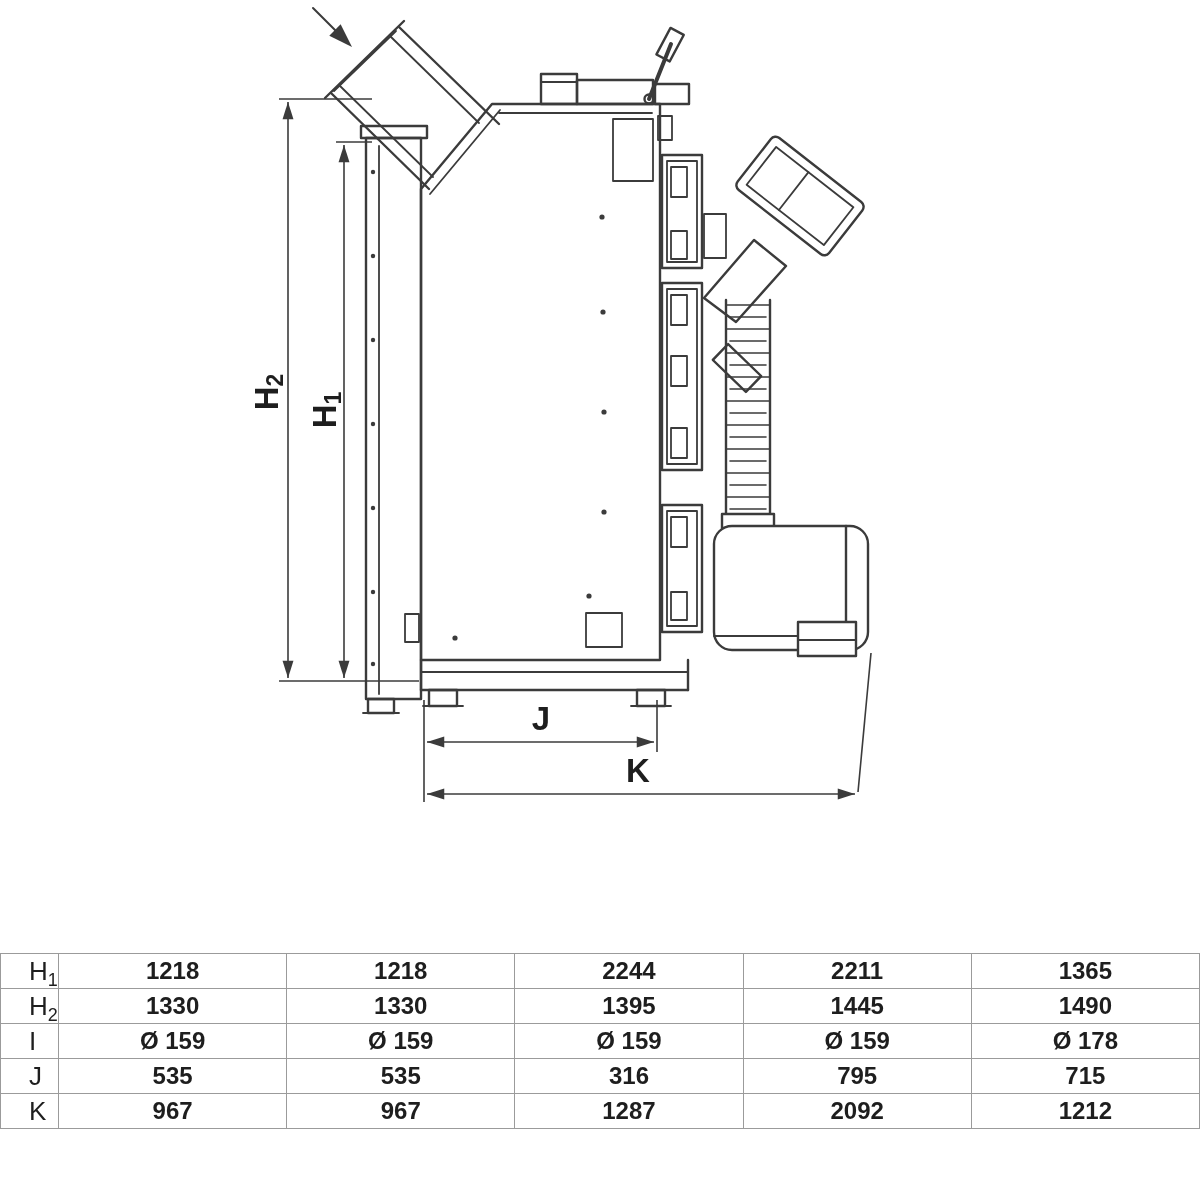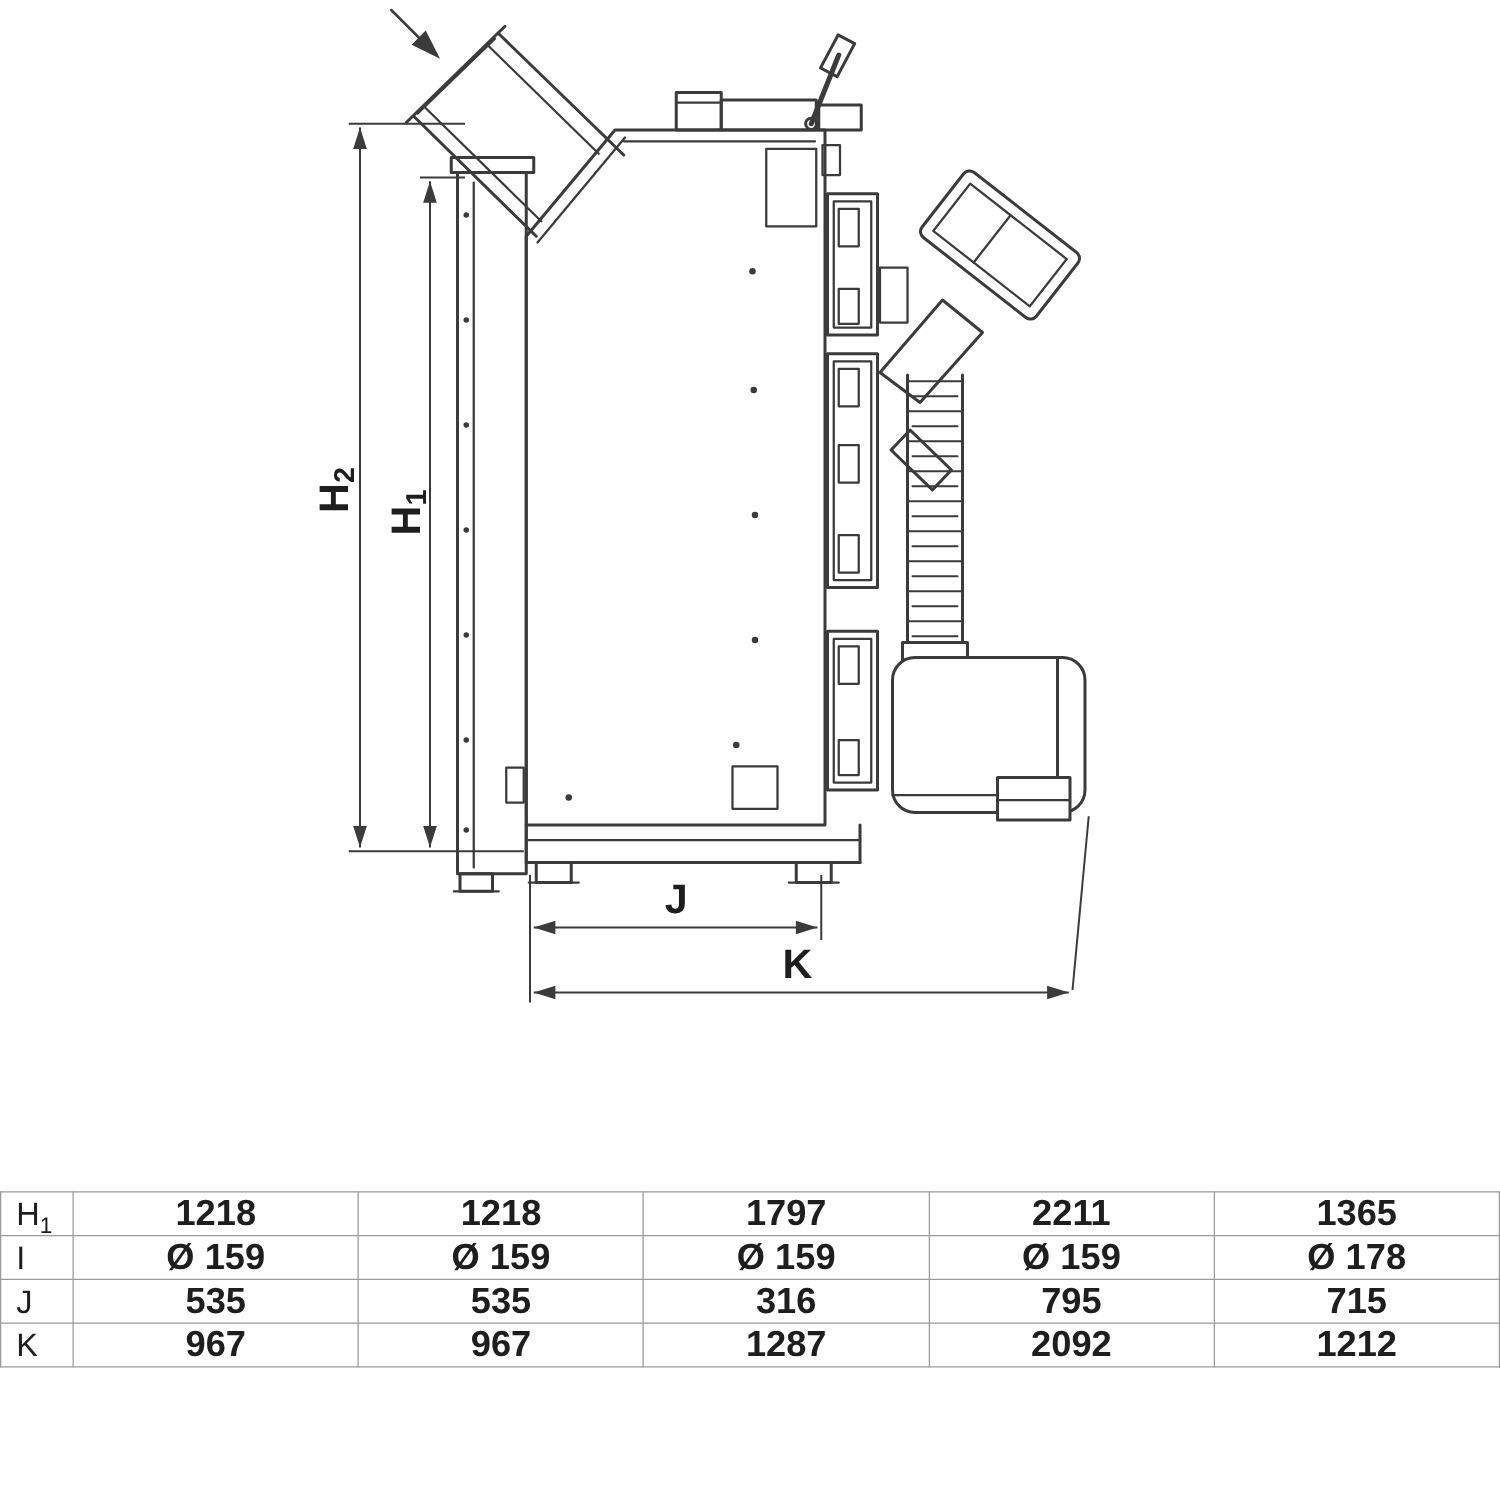--- a/index.html
+++ b/index.html
@@ -27,29 +27,29 @@
   .dim-table col.label-col { width: 58px; }
   .dim-table th, .dim-table td {
     border: 1.5px solid #9b9b9b;
     height: 35px;
     padding: 0;
     color: #1e1e1e;
     vertical-align: middle;
   }
   .dim-table th {
     text-align: left;
-    padding-left: 12px;
+    padding-left: 28px;
     font-weight: 400;
     font-size: 26px;
   }
   .dim-table th sub { font-size: 18px; line-height: 0; }
   .dim-table td {
     text-align: center;
     font-weight: 700;
-    font-size: 29px;
+    font-size: 24px;
   }
 </style>
 </head>
 <body>
 
 <div class="drawing">
   <svg viewBox="0 0 1200 953" xmlns="http://www.w3.org/2000/svg">
     <defs>
       <marker id="arr" viewBox="0 0 12 10" refX="12" refY="5" markerWidth="13" markerHeight="9" orient="auto-start-reverse">
         <path d="M0,1.2 L12,5 L0,8.8 Z" fill="#3b3b3b"></path>
@@ -208,23 +208,31 @@
       <col>
       <col>
       <col>
       <col>
   </colgroup>
   <tbody>
     <tr>
       <th><span>H</span><sub>1</sub></th>
       <td>1218</td>
       <td>1218</td>
-      <td>1797</td>
+      <td>2244</td>
       <td>2211</td>
       <td>1365</td>
+    </tr>
+    <tr>
+      <th><span>H</span><sub>2</sub></th>
+      <td>1330</td>
+      <td>1330</td>
+      <td>1395</td>
+      <td>1445</td>
+      <td>1490</td>
     </tr>
     <tr>
       <th><span>I</span><sub></sub></th>
       <td>Ø 159</td>
       <td>Ø 159</td>
       <td>Ø 159</td>
       <td>Ø 159</td>
       <td>Ø 178</td>
     </tr>
     <tr>

